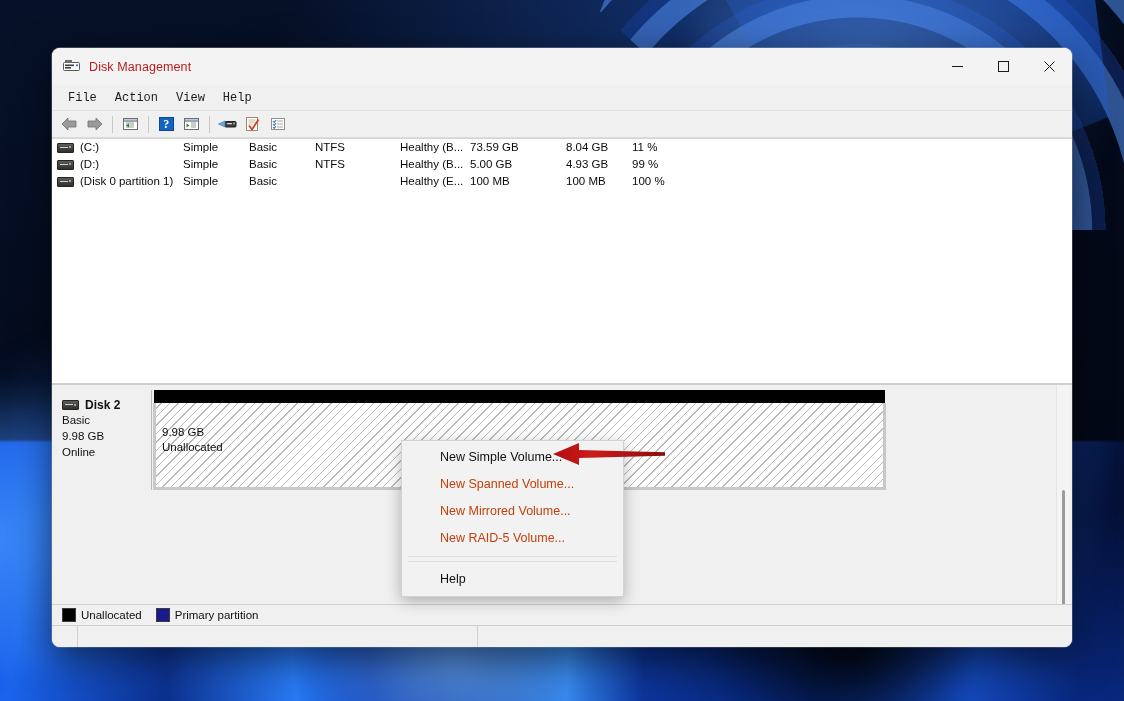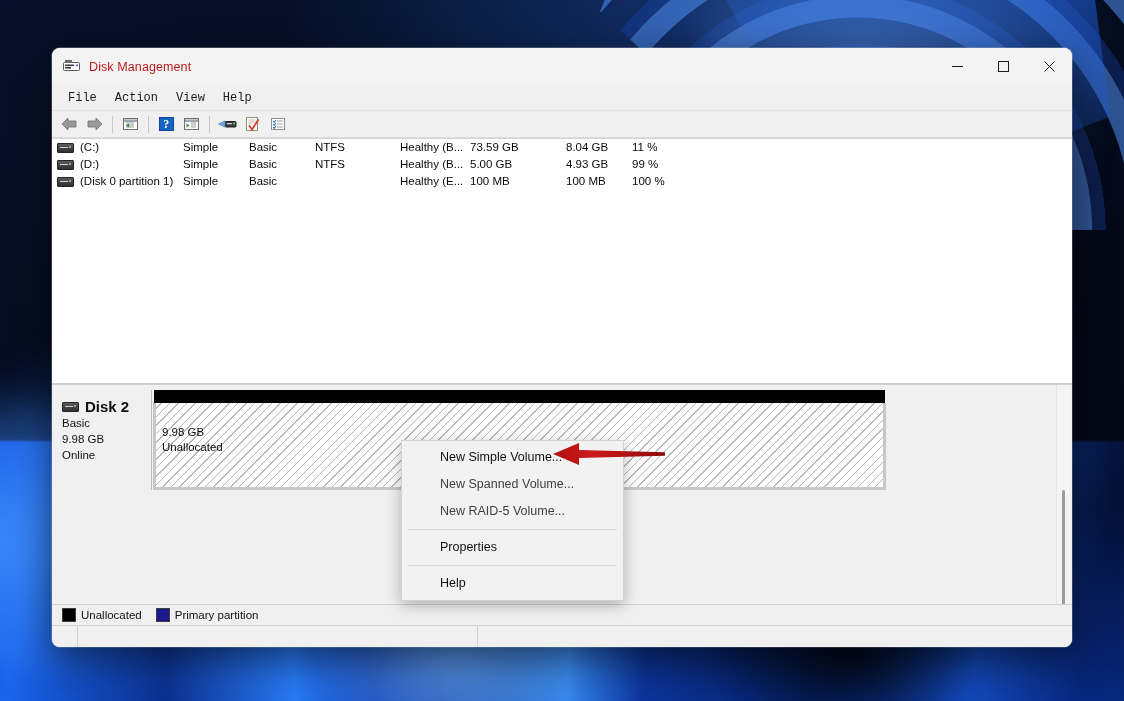--- a/index.html
+++ b/index.html
@@ -215,21 +215,21 @@
     height: 100px;
     margin: 5px 0 0 0;
   }
   .disk-info {
     width: 100px; flex: 0 0 100px;
     border-right: 1px solid #b9b9b9;
     padding: 8px 0 0 10px;
     box-sizing: border-box;
     background: #f0f0f0;
   }
-  .disk-title { font-size: 15px; font-weight: bold; color: #111; display:flex; align-items:center; gap:6px; }
+  .disk-title { font-size: 12px; font-weight: bold; color: #111; display:flex; align-items:center; gap:6px; }
   .disk-sub { font-size: 11.5px; color: #111; line-height: 16px; }
   .disk-graph {
     flex: 1 1 auto;
     margin-left: 1px;
     display: flex;
     overflow: hidden;
   }
   .part {
     box-sizing: border-box;
     display: flex; flex-direction: column;
@@ -304,21 +304,21 @@
     padding: 3px 0;
     z-index: 50;
   }
   .ctx-item {
     font-size: 12.5px;
     color: #101010;
     padding: 5px 8px 5px 38px;
     line-height: 17px;
     white-space: nowrap;
   }
-  .ctx-item.disabled { color: #404040; }
+  .ctx-item.disabled { color: #c2410c; }
   .ctx-sep { height: 1px; background: #dcdcdc; margin: 4px 6px; }
 
   
   #red-arrow {
     position: absolute;
     left: 553px; top: 443px;
     width: 112px; height: 22px;
     z-index: 60;
     pointer-events: none;
   }
@@ -533,23 +533,23 @@
       <div class="sb-seg" style="width:26px"></div>
       <div class="sb-seg" style="width:400px"></div>
       <div class="sb-seg" style="flex:1 1 auto; border-right:none"></div>
     </div>
 
   </div>
 
   <div id="ctxmenu">
     <div class="ctx-item enabled">New Simple Volume...</div>
     <div class="ctx-item disabled">New Spanned Volume...</div>
+    <div class="ctx-item disabled">New Mirrored Volume...</div>
     <div class="ctx-item disabled">New RAID-5 Volume...</div>
     <div class="ctx-sep"></div>
-    <div class="ctx-item enabled">Properties</div>
     <div class="ctx-sep"></div>
     <div class="ctx-item enabled">Help</div>
   </div>
 
   <div id="red-arrow">
     <svg width="112" height="22" viewBox="0 0 112 22">
       <defs>
         <linearGradient id="redgrad" x1="0" y1="0" x2="1" y2="0">
           <stop offset="0%" stop-color="#b01010"></stop>
           <stop offset="35%" stop-color="#cc1a1a"></stop>

